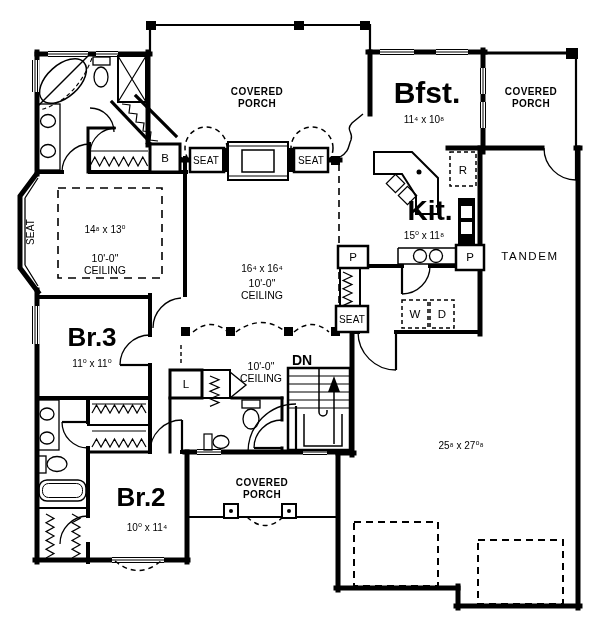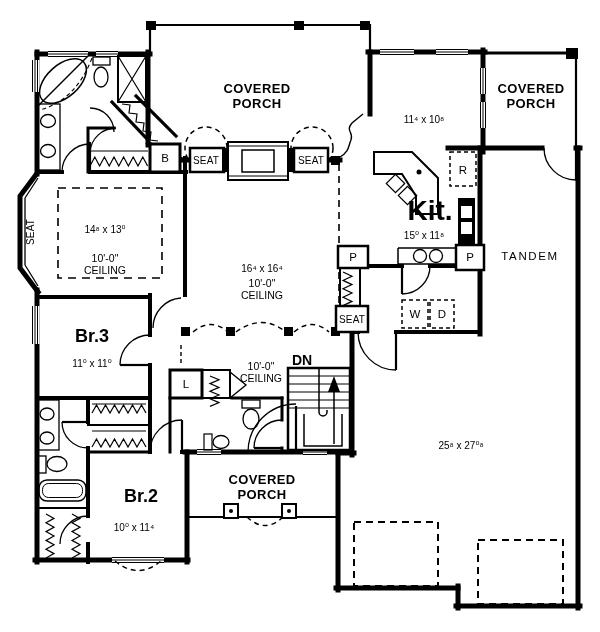--- a/index.html
+++ b/index.html
@@ -3,24 +3,24 @@
 <meta charset="utf-8">
 <style>
   html,body{margin:0;padding:0;background:#fff;}
   .plan{position:relative;width:600px;height:632px;background:#ffffff;overflow:hidden;
         font-family:"Liberation Sans","DejaVu Sans",sans-serif;color:#000;}
   .plan svg{position:absolute;left:0;top:0;}
   .lbl{position:absolute;transform:translate(-50%,-50%);white-space:pre-line;text-align:center;
        line-height:1.1;color:#000;z-index:2;}
   .rot{transform:translate(-50%,-50%) rotate(-90deg);}
   .rm{font-weight:700;letter-spacing:0px;}
-  .f31{font-size:30px;} .f29{font-size:28px;} .f27{font-size:18px;}
+  .f31{font-size:30px;} .f29{font-size:28px;} .f27{font-size:26px;}
   .dim{font-size:10px;font-weight:400;}
   .ceil{font-size:10.5px;font-weight:400;line-height:1.15;}
-  .porch{font-size:13px;font-weight:700;letter-spacing:.4px;line-height:1.15;}
+  .porch{font-size:10px;font-weight:700;letter-spacing:.4px;line-height:1.15;}
   .sm{font-size:11.5px;font-weight:400;}
   .seat{font-size:10px;font-weight:400;letter-spacing:.2px;}
   .tandem{font-size:11.5px;font-weight:400;letter-spacing:1.6px;}
   .dn{font-size:14px;font-weight:700;}
 </style>
 </head>
 <body>
 
 <div class="plan">
 
@@ -340,40 +340,41 @@
   <g stroke="#000" fill="none">
     <rect x="354" y="522" width="84" height="64" stroke-width="2" stroke-dasharray="7 5"></rect>
     <rect x="478" y="540" width="85" height="64" stroke-width="2" stroke-dasharray="7 5"></rect>
   </g>
 
   <path d="M115,561 Q138,580 161,561" stroke="#000" stroke-width="1.4" stroke-dasharray="5 4" fill="none"></path>
 </svg>
 
 <div class="lbl porch" style="left:257px;top:97px">COVERED
 PORCH</div>
+<div class="lbl rm f31" style="left:427px;top:92px">Bfst.</div>
 <div class="lbl dim" style="left:424px;top:119px">11⁴ x 10⁸</div>
 <div class="lbl porch" style="left:531px;top:97px">COVERED
 PORCH</div>
 <div class="lbl dim" style="left:105px;top:229px">14⁸ x 13⁰</div>
 <div class="lbl ceil" style="left:105px;top:264px">10'-0"
 CEILING</div>
 <div class="lbl dim" style="left:262px;top:268px">16⁴ x 16⁴</div>
 <div class="lbl ceil" style="left:262px;top:289px">10'-0"
 CEILING</div>
 <div class="lbl rm f29" style="left:430px;top:211px">Kit.</div>
 <div class="lbl dim" style="left:424px;top:235px">15⁰ x 11⁸</div>
 <div class="lbl tandem" style="left:530px;top:256px">TANDEM</div>
 <div class="lbl rm f27" style="left:92px;top:337px">Br.3</div>
 <div class="lbl dim" style="left:92px;top:363px">11⁰ x 11⁰</div>
 <div class="lbl ceil" style="left:261px;top:372px">10'-0"
 CEILING</div>
 <div class="lbl dn" style="left:302px;top:361px">DN</div>
 <div class="lbl dim" style="left:461px;top:445px">25⁸ x 27⁰⁸</div>
 <div class="lbl rm f27" style="left:141px;top:497px">Br.2</div>
-<div class="lbl dim" style="left:134px;top:527px">10⁰ x 11⁴</div>
+<div class="lbl dim" style="left:147px;top:527px">10⁰ x 11⁴</div>
 <div class="lbl porch" style="left:262px;top:488px">COVERED
 PORCH</div>
 
 <div class="lbl seat" style="left:206px;top:160px">SEAT</div>
 <div class="lbl seat" style="left:311px;top:160px">SEAT</div>
 <div class="lbl seat rot" style="left:30px;top:232px">SEAT</div>
 <div class="lbl seat" style="left:352px;top:319px">SEAT</div>
 
 <div class="lbl sm" style="left:165px;top:158px">B</div>
 <div class="lbl sm" style="left:463px;top:170px">R</div>

